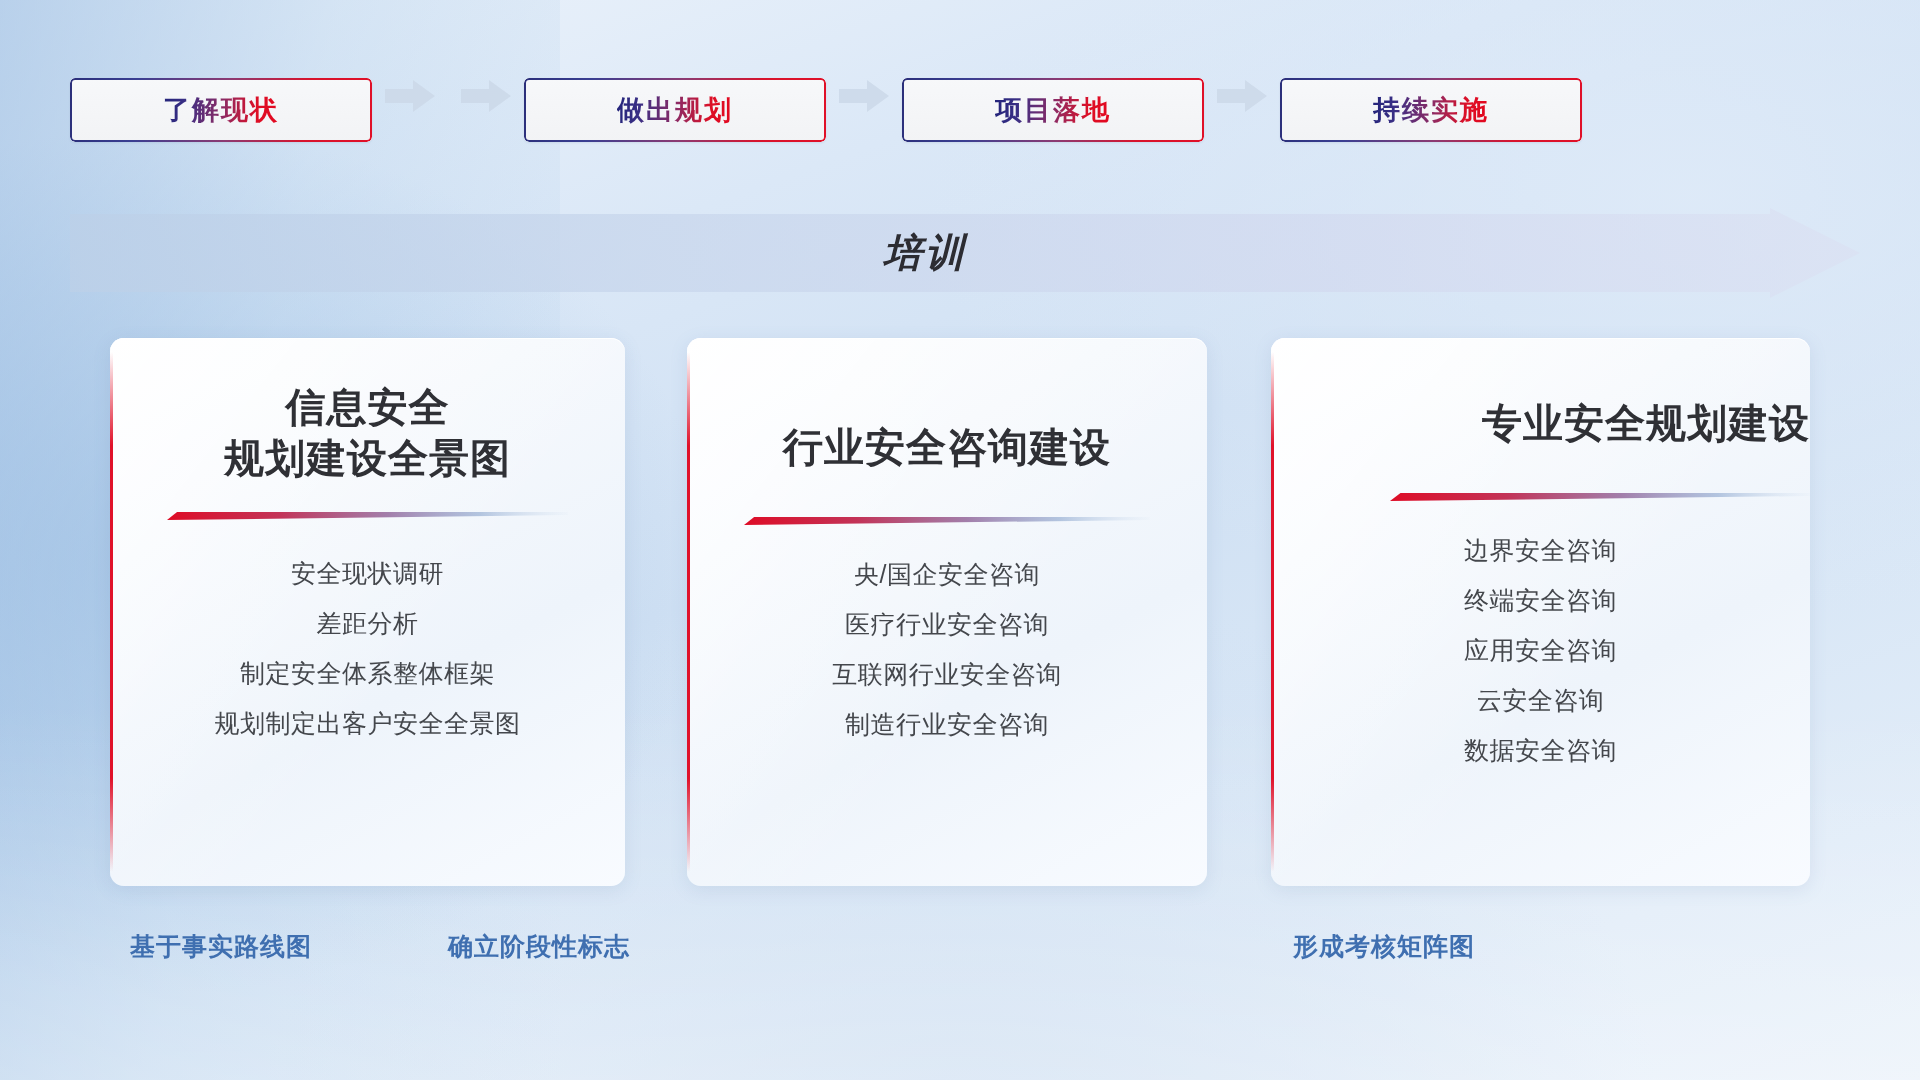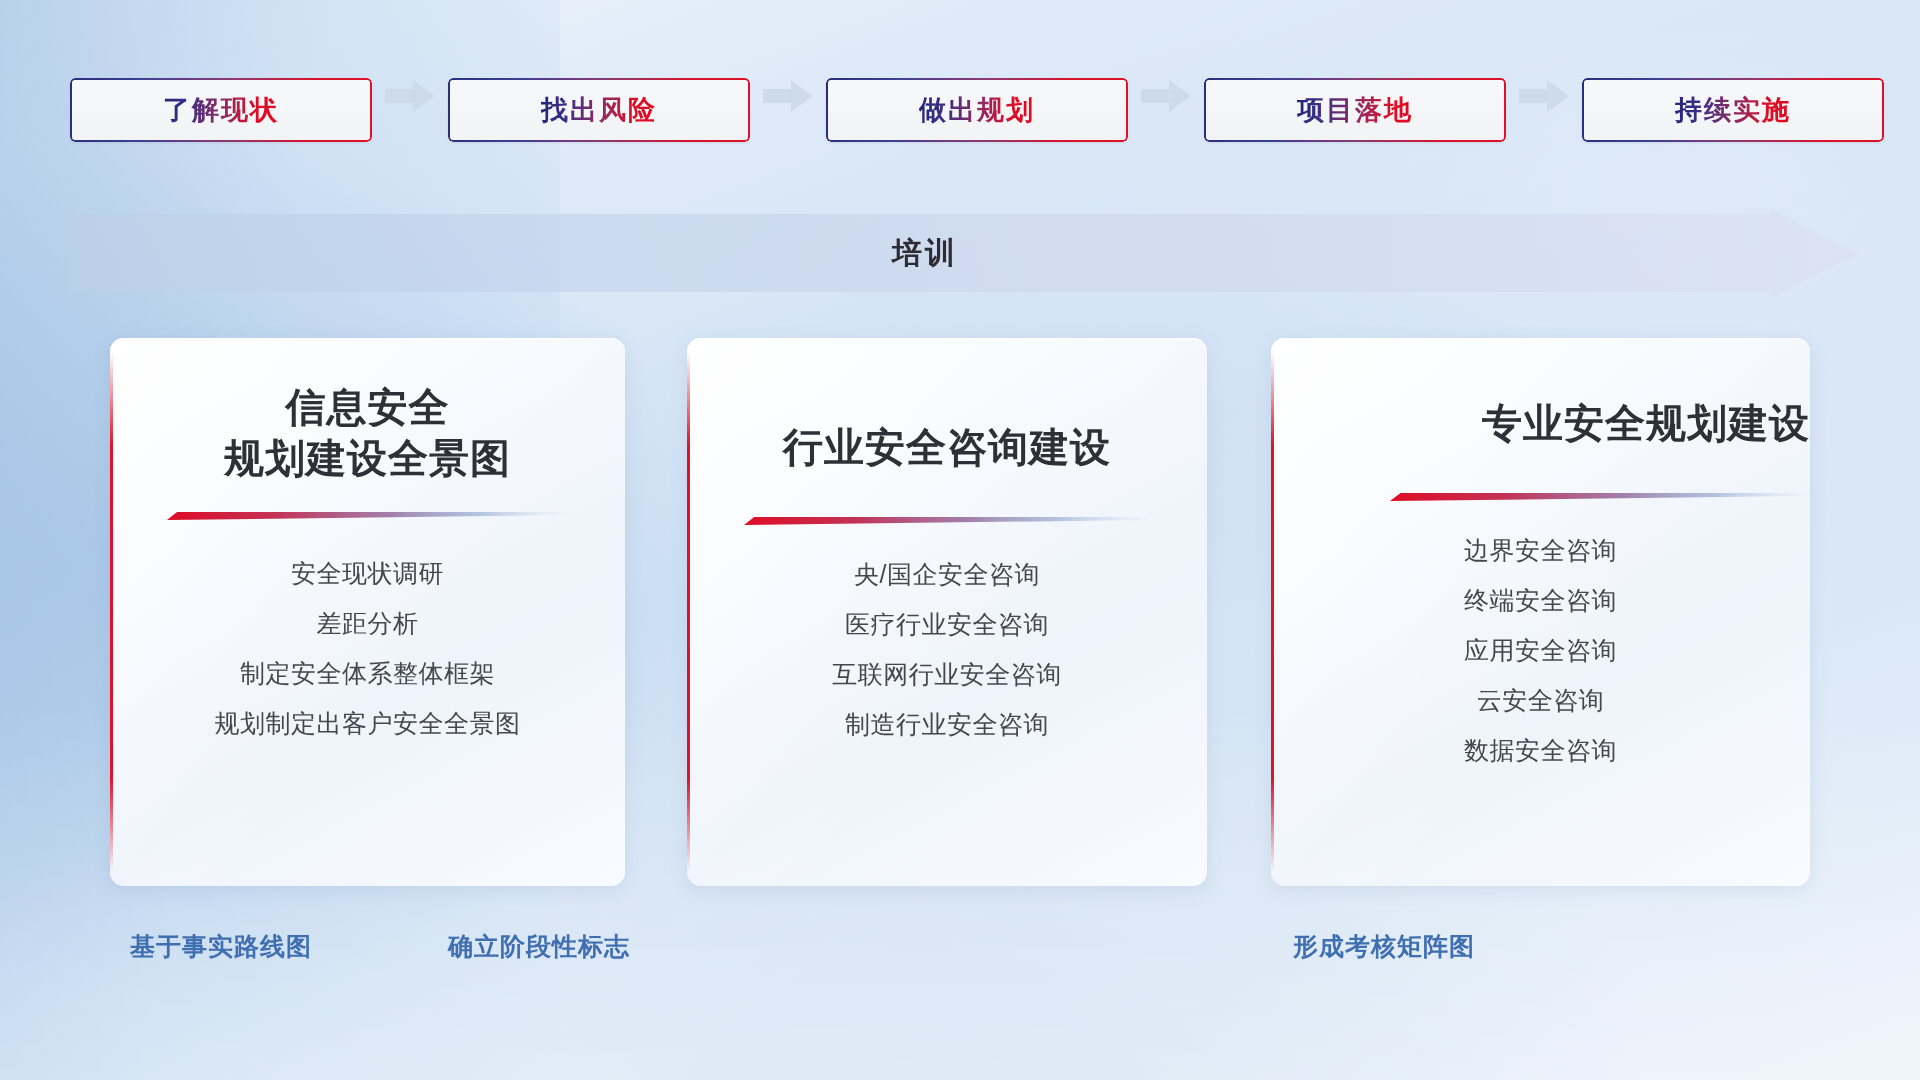--- a/index.html
+++ b/index.html
@@ -110,24 +110,25 @@
     z-index: 4;
   }
   .banner svg { display: block; width: 100%; height: 100%; }
   .banner-label {
     position: absolute;
     left: 0; right: 80px;
     top: 0; height: 90px;
     display: flex;
     align-items: center;
     justify-content: center;
-    font-size: 30px;
+    font-size: 39px;
     font-weight: 700;
     color: #2c2c32;
     letter-spacing: 3px;
+    font-style: italic;
   }
 
   
   .cards {
     position: absolute;
     left: 110px;
     top: 338px;
     width: 1700px;
     height: 548px;
     z-index: 6;
@@ -243,23 +244,20 @@
 
     <div class="step-box">
       <span class="step-label">了解现状</span>
     </div>
     <span class="step-arrow">
       <svg viewBox="0 0 54 36" aria-hidden="true">
         <path d="M2 11 H30 V2 L52 18 L30 34 V25 H2 Z" fill="#ccd9e9"></path>
       </svg>
     </span>
 
-    <div class="step-box">
-      <span class="step-label">找出风险</span>
-    </div>
     <span class="step-arrow">
       <svg viewBox="0 0 54 36" aria-hidden="true">
         <path d="M2 11 H30 V2 L52 18 L30 34 V25 H2 Z" fill="#ccd9e9"></path>
       </svg>
     </span>
 
     <div class="step-box">
       <span class="step-label">做出规划</span>
     </div>
     <span class="step-arrow">

